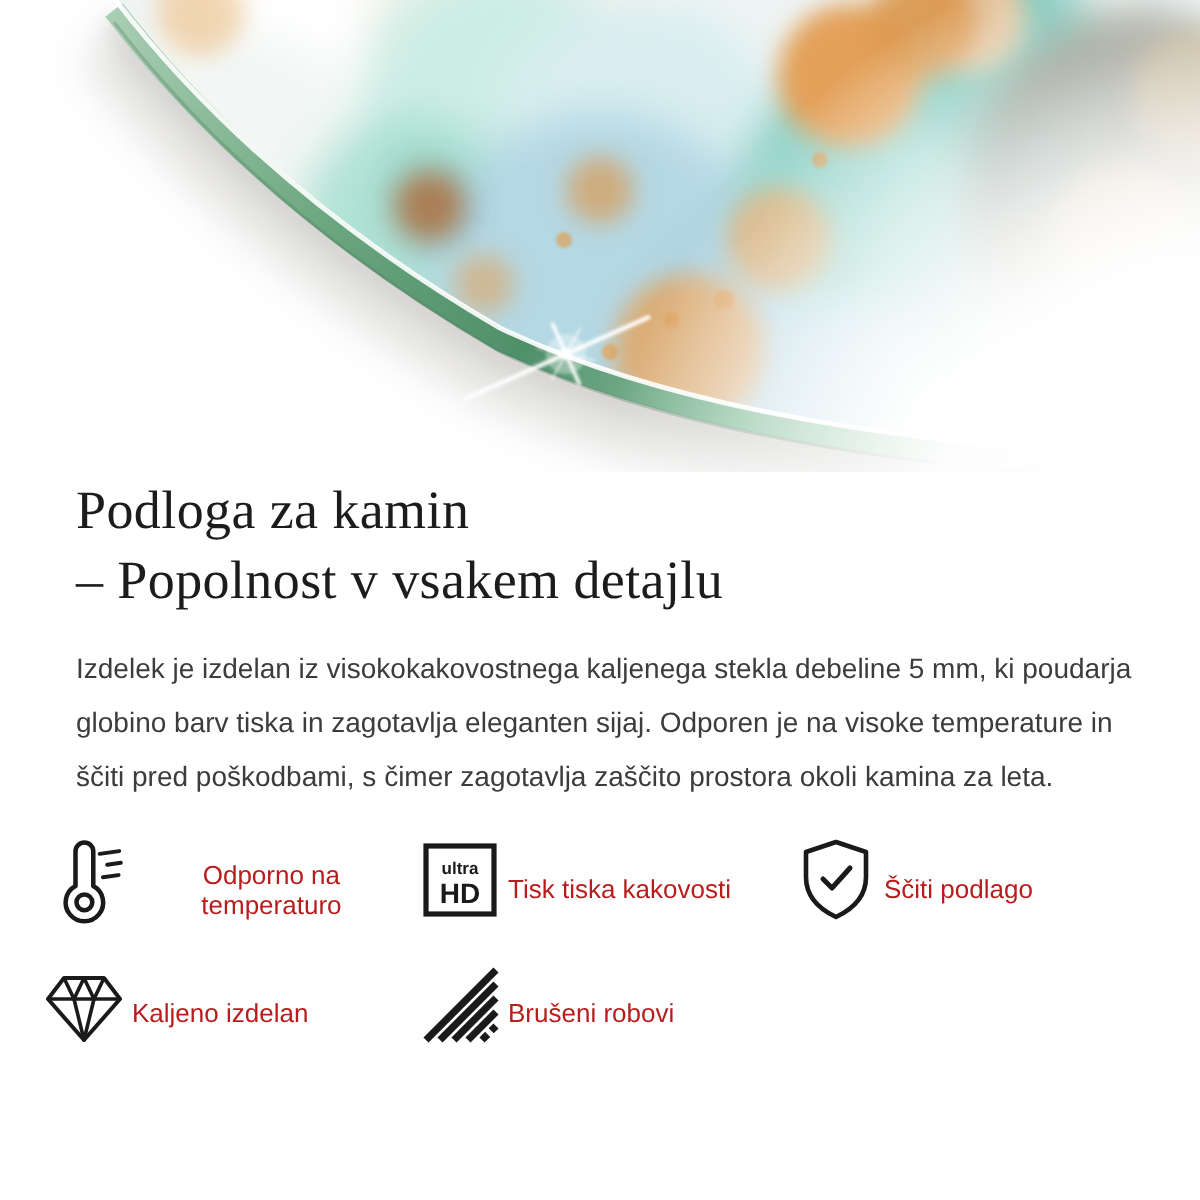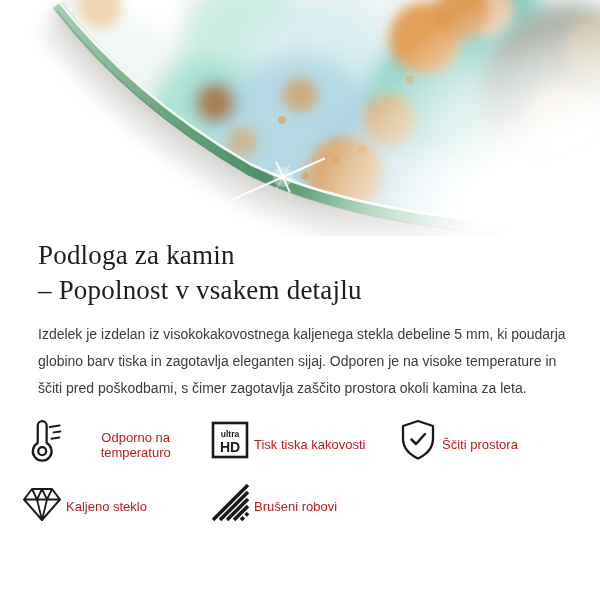--- a/index.html
+++ b/index.html
@@ -165,31 +165,31 @@
       <text class="badge-big" x="24" y="35.5" text-anchor="middle">HD</text>
     </svg>
     <div class="flabel">Tisk tiska kakovosti</div>
   </div>
 
   <div class="feature">
     <svg class="ficon" viewBox="0 0 48 48">
       <path class="ln" d="M24 5 L39 10 V22.5 C39 32 32.5 38.5 24 42.5 C15.5 38.5 9 32 9 22.5 V10 Z" stroke-width="2.3" stroke-linejoin="round"></path>
       <path class="ln" d="M17.5 23.5 l4.5 4.5 l9 -10" stroke-width="2.5" stroke-linecap="round" stroke-linejoin="round"></path>
     </svg>
-    <div class="flabel">Ščiti prostora</div>
+    <div class="flabel">Ščiti podlago</div>
   </div>
 
   <div class="feature">
     <svg class="ficon" viewBox="0 0 48 48">
       <path class="ln" d="M14 11 H34 L42 21.5 L24 42 L6 21.5 Z" stroke-width="2" stroke-linejoin="round"></path>
       <path class="ln" d="M6 21.5 H42" stroke-width="1.8"></path>
       <path class="ln" d="M14 11 L19 21.5 L24 11 L29 21.5 L34 11" stroke-width="1.8" stroke-linejoin="round"></path>
       <path class="ln" d="M19 21.5 L24 42 L29 21.5" stroke-width="1.8" stroke-linejoin="round"></path>
     </svg>
-    <div class="flabel">Kaljeno steklo</div>
+    <div class="flabel">Kaljeno izdelan</div>
   </div>
 
   <div class="feature">
     <svg class="ficon" viewBox="0 0 48 48">
       <line class="ln" x1="7" y1="42" x2="42" y2="7" stroke-width="3.6"></line>
       <line class="ln" x1="14" y1="42" x2="42" y2="14" stroke-width="3.6"></line>
       <line class="ln" x1="21" y1="42" x2="42" y2="21" stroke-width="3.6"></line>
       <line class="ln" x1="28" y1="42" x2="42" y2="28" stroke-width="3.6"></line>
       <line class="ln" x1="35" y1="42" x2="42" y2="35" stroke-width="3.6" stroke-dasharray="4 2.5"></line>
     </svg>

